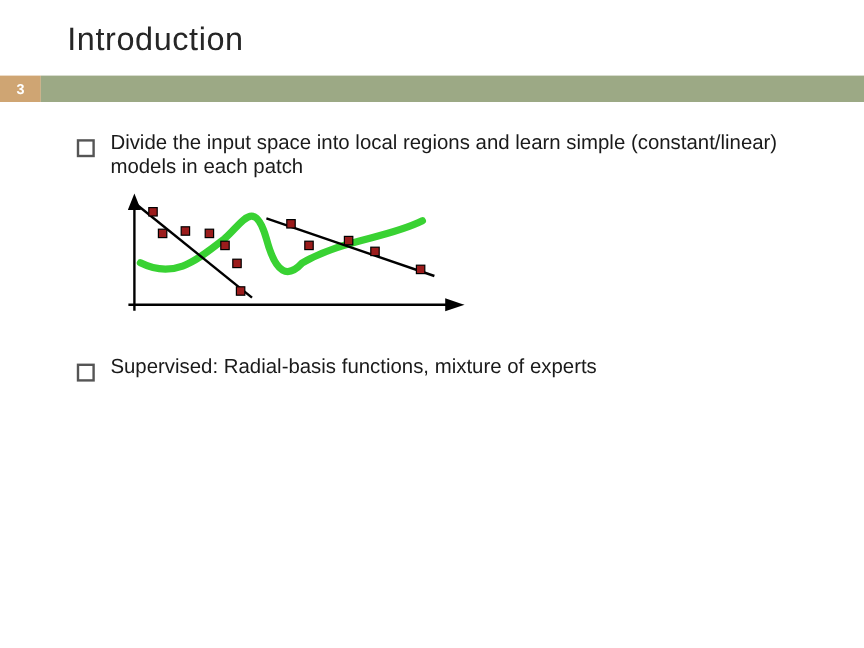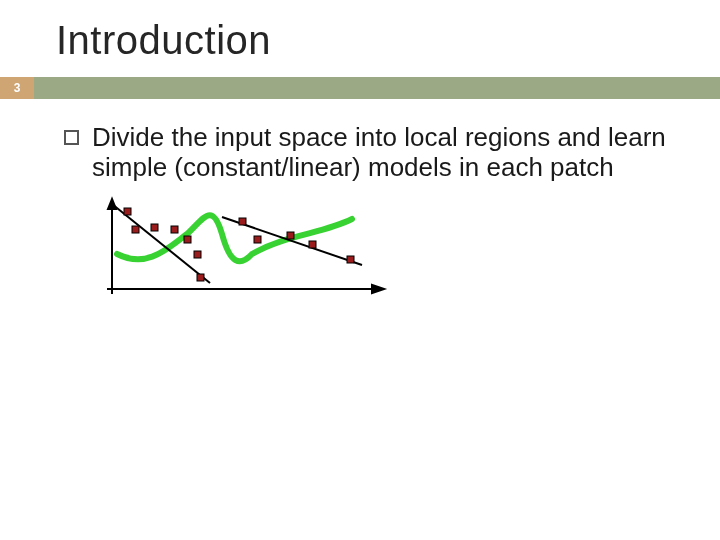--- a/index.html
+++ b/index.html
@@ -1,37 +1,37 @@
 <!DOCTYPE html>
 <html><head>
 <meta charset="utf-8">
 <style>
   * { box-sizing: border-box; margin: 0; padding: 0; }
   html, body { width: 720px; height: 540px; font-family: Arial, Helvetica, sans-serif; background: #fff; }
   .slide { width: 720px; height: 540px; position: relative; }
   .title {
-    font-size: 40px;
+    font-size: 27px;
     font-weight: 400;
     color: #262626;
     padding: 18px 0 14px 56px;
     letter-spacing: 0.5px;
   }
   .bar-row { display: flex; height: 22px; width: 100%; }
   .page-badge {
     width: 34px; height: 22px;
     background: #cfa573;
     display: flex; align-items: center; justify-content: center;
     font-size: 12px; font-weight: bold; color: #fff;
   }
   .bar { flex: 1; background: #9ca985; }
   .body { padding: 24px 40px 0 64px; }
   ul.bullets { list-style: none; }
   ul.bullets > li {
     position: relative;
-    font-size: 26px;
+    font-size: 17px;
     color: #1a1a1a;
     line-height: 1.15;
     margin-bottom: 6px;
     padding-left: 28px;
   }
   ul.bullets > li::before {
     content: "";
     position: absolute;
     left: 0; top: 7px;
     width: 11px; height: 11px;
@@ -84,15 +84,16 @@
           <rect x="147" y="29" width="7" height="7" fill="#9b1c1c" stroke="#000"></rect>
           <rect x="162" y="47" width="7" height="7" fill="#9b1c1c" stroke="#000"></rect>
           <rect x="195" y="43" width="7" height="7" fill="#9b1c1c" stroke="#000"></rect>
           <rect x="217" y="52" width="7" height="7" fill="#9b1c1c" stroke="#000"></rect>
           <rect x="255" y="67" width="7" height="7" fill="#9b1c1c" stroke="#000"></rect>
         </g>
       </svg>
     </div>
 
     <ul class="bullets">
+      <li>Supervised: Radial-basis functions, mixture of experts</li>
     </ul>
   </div>
 </div>
 
 </body></html>

